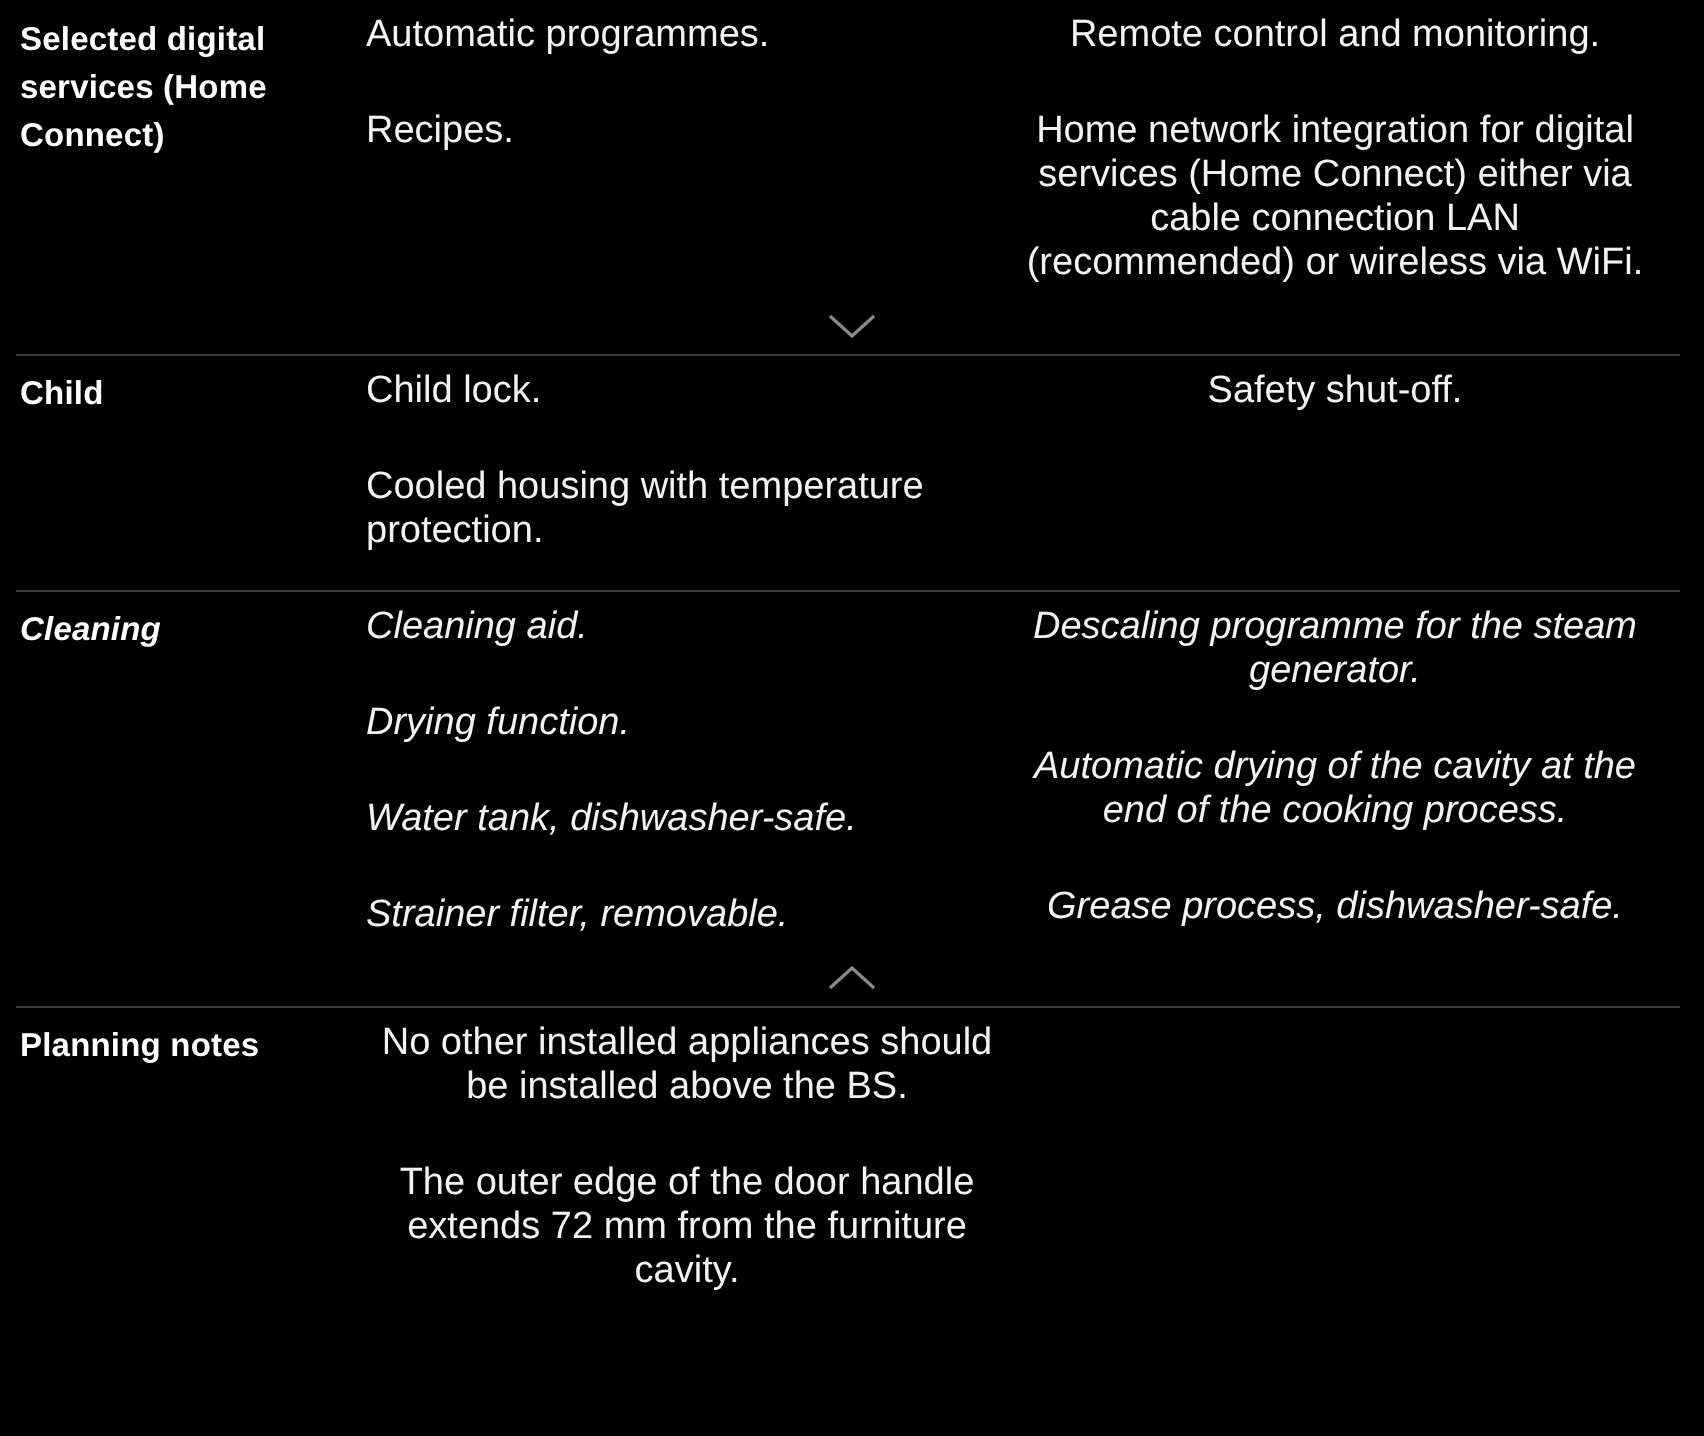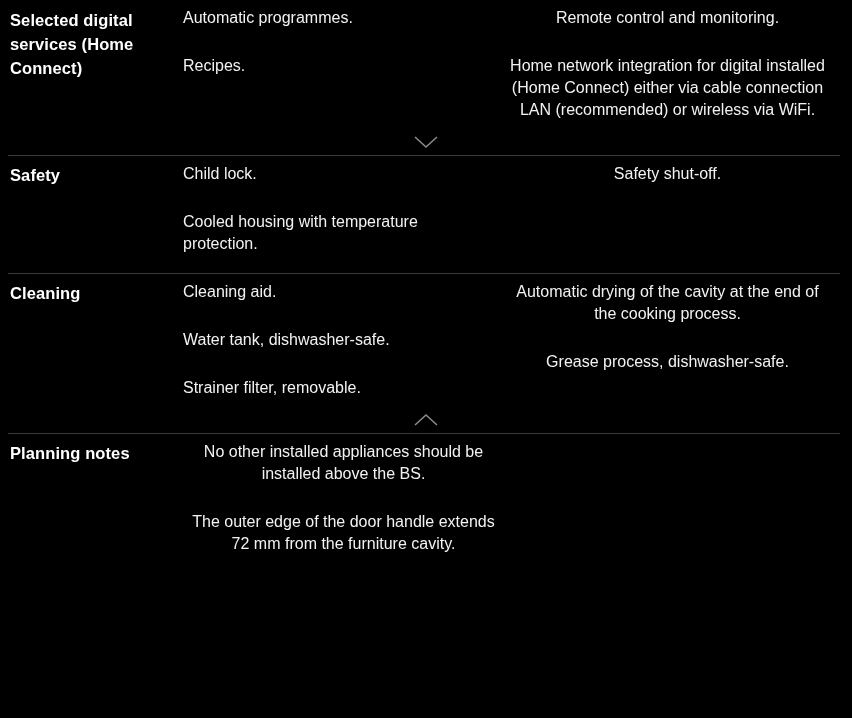--- a/index.html
+++ b/index.html
@@ -50,21 +50,21 @@
     padding-right: 24px;
   }
   .col-right {
     width: 335px;
     min-width: 335px;
     box-sizing: border-box;
     padding-right: 14px;
     text-align: center;
   }
   .feat {
-    font-size: 16px;
+    font-size: 19px;
     line-height: 22px;
     color: #f2f2f2;
     margin: 0 0 26px 0;
   }
   .feat:last-child {
     margin-bottom: 0;
   }
   .row-body {
     padding-top: 7px;
     padding-bottom: 18px;
@@ -83,70 +83,72 @@
     display: inline-block;
   }
   .chev-down {
     bottom: 2px;
   }
   .chev-up {
     bottom: 2px;
   }
   .row-services .col-label { padding-top: 1px; }
   .row-services .row-body { padding-bottom: 34px; }
-  .row-cleaning .row-body { padding-bottom: 34px; }
+  .row-cleaning .row-body { padding-bottom: 34px; font-style: italic; }
 </style>
 </head>
 <body>
 
 <div class="spec-table">
 
   <div class="spec-row row-services">
     <div class="row-body">
       <div class="col-label">Selected digital services (Home Connect)</div>
       <div class="col-mid">
         <p class="feat">Automatic programmes.</p>
         <p class="feat">Recipes.</p>
       </div>
       <div class="col-right">
         <p class="feat">Remote control and monitoring.</p>
-        <p class="feat">Home network integration for digital installed (Home Connect) either via cable connection LAN (recommended) or wireless via WiFi.</p>
+        <p class="feat">Home network integration for digital services (Home Connect) either via cable connection LAN (recommended) or wireless via WiFi.</p>
       </div>
     </div>
     <div class="chevron chev-down">
       <svg class="chev-svg" width="26" height="14" viewBox="0 0 26 14">
         <polyline points="2,2 13,12 24,2" fill="none" stroke="#8a8a8a" stroke-width="1.6"></polyline>
       </svg>
     </div>
   </div>
   <div class="divider"></div>
 
   <div class="spec-row row-safety">
     <div class="row-body">
-      <div class="col-label">Safety</div>
+      <div class="col-label">Child</div>
       <div class="col-mid">
         <p class="feat">Child lock.</p>
         <p class="feat">Cooled housing with temperature protection.</p>
       </div>
       <div class="col-right">
         <p class="feat">Safety shut-off.</p>
       </div>
     </div>
   </div>
   <div class="divider"></div>
 
   <div class="spec-row row-cleaning">
     <div class="row-body">
       <div class="col-label">Cleaning</div>
       <div class="col-mid">
         <p class="feat">Cleaning aid.</p>
+        <p class="feat">Drying function.</p>
         <p class="feat">Water tank, dishwasher-safe.</p>
         <p class="feat">Strainer filter, removable.</p>
       </div>
       <div class="col-right">
+        <p class="feat">Descaling programme for the steam generator.</p>
         <p class="feat">Automatic drying of the cavity at the end of the cooking process.</p>
         <p class="feat">Grease process, dishwasher-safe.</p>
       </div>
     </div>
     <div class="chevron chev-up">
       <svg class="chev-svg" width="26" height="14" viewBox="0 0 26 14">
         <polyline points="2,12 13,2 24,12" fill="none" stroke="#8a8a8a" stroke-width="1.6"></polyline>
       </svg>
     </div>
   </div>

